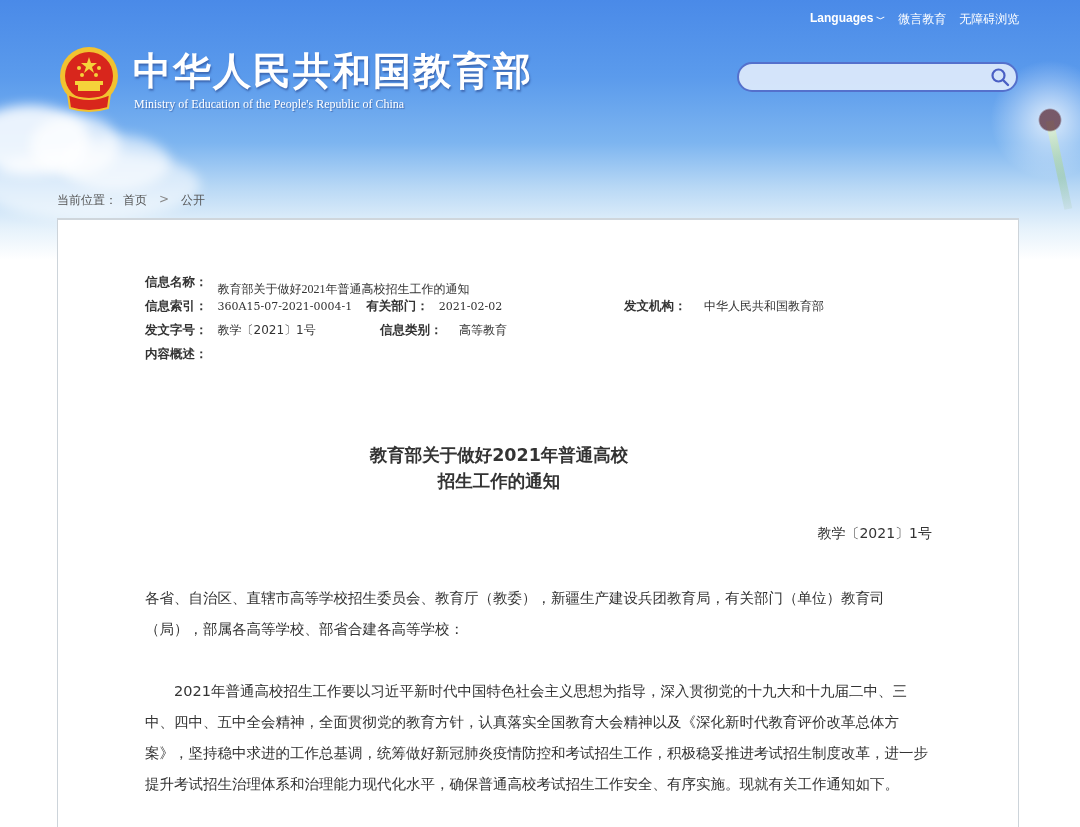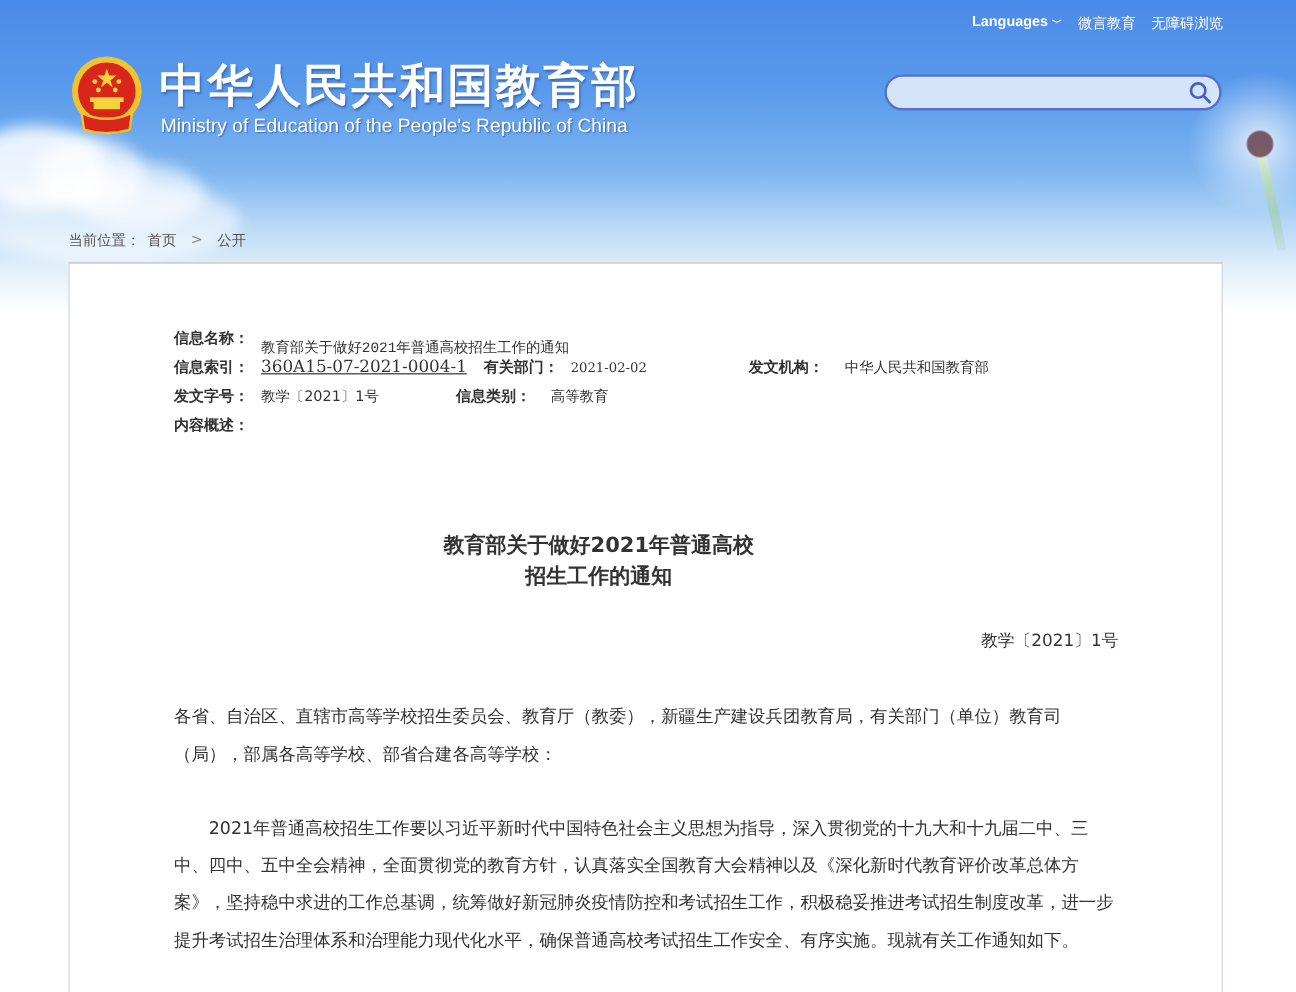--- a/index.html
+++ b/index.html
@@ -31,22 +31,22 @@
   .lang { font-weight: bold; font-family: "Liberation Sans", sans-serif; text-align: right; }
   .chev { font-size: 9px; margin-left: 3px; }
 
   .emblem { position: absolute; left: 58px; top: 46px; width: 62px; height: 68px; }
   .site-title {
     position: absolute; left: 133px; top: 46px; font-size: 38px; font-weight: bold; color: #fff;
     letter-spacing: 2px; text-shadow: 1px 2px 2px rgba(40,70,140,0.6);
     font-family: "DejaVu Sans", sans-serif;
   }
   .site-subtitle {
-    position: absolute; left: 134px; top: 97px; font-size: 16px; color: #fff;
-    font-family: Liberation Sans, sans-serif; text-shadow: 1px 1px 1px rgba(40,70,140,0.6);
+    position: absolute; left: 134px; top: 97px; font-size: 12px; color: #fff;
+    font-family: Liberation Serif, serif; text-shadow: 1px 1px 1px rgba(40,70,140,0.6);
   }
   .search-box {
     position: absolute; left: 737px; top: 62px; width: 281px; height: 30px;
     border: 2px solid #5470cc; border-radius: 16px; background: rgba(225,236,252,0.9);
   }
   .search-input { position: absolute; left: 12px; top: 4px; width: 230px; height: 18px; border: none; background: transparent; outline: none; font-size: 13px; }
   .search-icon { position: absolute; right: 6px; top: 3px; width: 20px; height: 20px; }
 
   .breadcrumb { position: absolute; left: 57px; top: 192px; font-size: 12px; color: #555; display: flex; gap: 6px; }
   .breadcrumb .sep { color: #888; margin: 0 6px; }
@@ -113,25 +113,25 @@
   <a>首页</a>
   <span class="sep">&gt;</span>
   <a>公开</a>
 </div>
 
 <div class="content-panel"></div>
 
 <div class="meta">
   <div class="meta-row">
     <span class="lbl">信息名称：</span>
-    <span class="val" style="font-family:Liberation Mono, monospace;margin-top:14px;">教育部关于做好2021年普通高校招生工作的通知</span>
+    <span class="val" style="font-family:Liberation Serif, serif;margin-top:14px;">教育部关于做好2021年普通高校招生工作的通知</span>
   </div>
   <div class="meta-row" style="position:relative;">
     <span class="lbl">信息索引：</span>
-    <span class="val" style="font-size:14px;text-decoration:underline;">360A15-07-2021-0004-1</span>
+    <span class="val" style="font-size:11px;">360A15-07-2021-0004-1</span>
     <span class="lbl" style="margin-left:14px;">有关部门：</span>
     <span class="val" style="font-size:11px;">2021-02-02</span>
     <span class="lbl" style="position:absolute; left:479px;">发文机构：</span>
     <span class="val" style="position:absolute; left:559px; font-family:'DejaVu Sans',sans-serif;">中华人民共和国教育部</span>
   </div>
   <div class="meta-row" style="position:relative;">
     <span class="lbl">发文字号：</span>
     <span class="val" style="font-family:'DejaVu Sans',sans-serif;">教学〔2021〕1号</span>
     <span class="lbl" style="position:absolute; left:235px;">信息类别：</span>
     <span class="val" style="position:absolute; left:314px; font-family:'DejaVu Sans',sans-serif;">高等教育</span>

